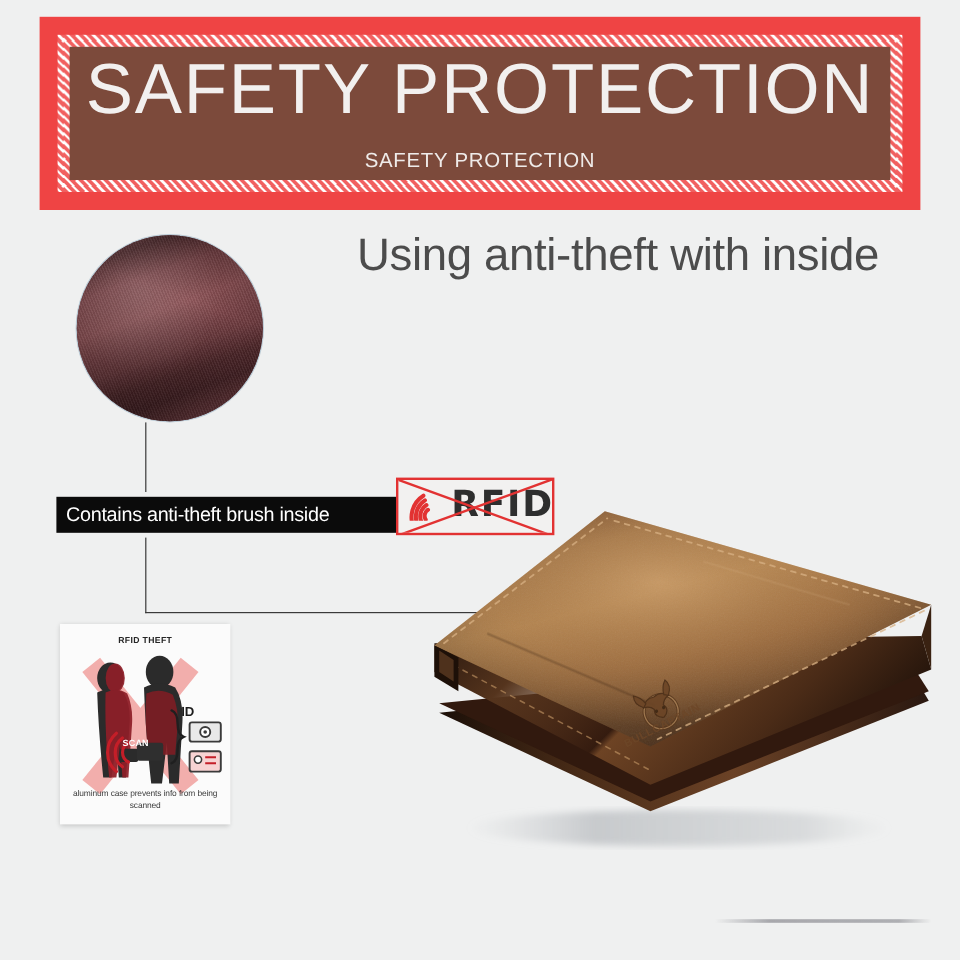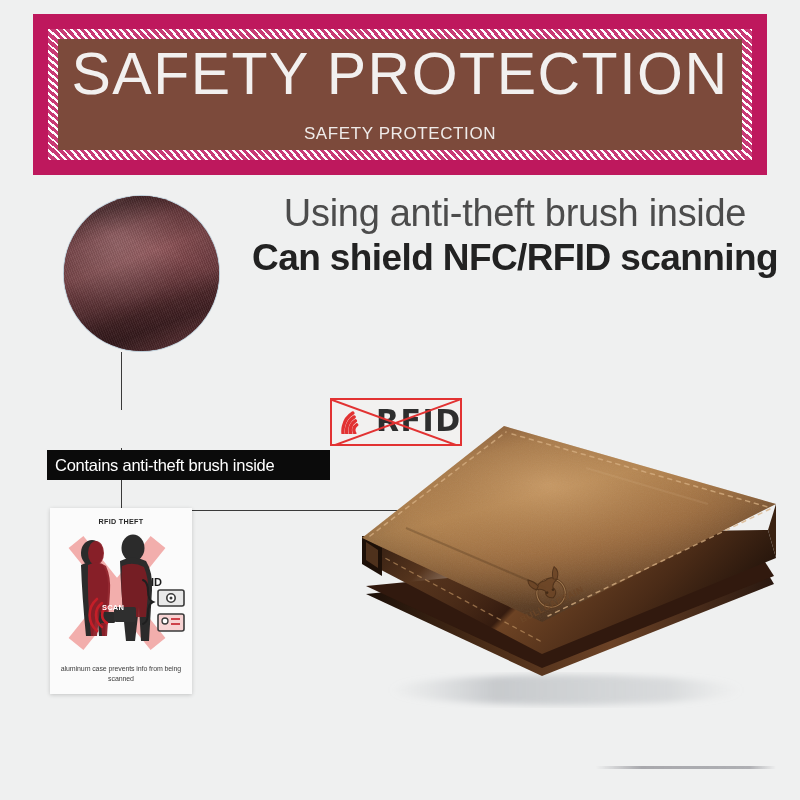--- a/index.html
+++ b/index.html
@@ -7,21 +7,21 @@
   body {
     background:#eff0f0;
     font-family:"Liberation Sans", sans-serif;
     position:relative;
     overflow:hidden;
   }
 
   
   .banner {
     position:absolute; left:33px; top:14px; width:734px; height:161px;
-    background:#be185d;
+    background:#ef4444;
     display:flex; align-items:center; justify-content:center;
   }
   .banner-inner {
     position:absolute; left:15px; top:15px; right:15px; bottom:15px;
     border:5px solid transparent;
     background-image:
       repeating-linear-gradient(45deg,
         #ffffff 0px, #ffffff 2px,
         rgba(255,255,255,0.15) 2px, rgba(255,255,255,0.15) 5px);
     background-clip:border-box;
@@ -110,21 +110,20 @@
     position:absolute; left:524px; top:504px; width:13px; height:13px;
     border-radius:50%; background:#ef1111;
   }
 
   
   .black-bar {
     position:absolute; left:47px; top:414px; width:283px; height:30px;
     background:#0b0b0b;
     display:flex; align-items:center;
     padding-left:8px;
-    margin-top:36px;
   }
   .black-bar span {
     color:#ffffff; font-size:16.5px; font-weight:400;
     letter-spacing:-0.25px; white-space:nowrap;
   }
 
   
   .rfid-box {
     position:absolute; left:330px; top:398px; width:132px; height:48px;
     border:2px solid #e23232;
@@ -140,21 +139,21 @@
   .rfid-word {
     position:absolute; left:44px; top:6px;
     font-size:30px; font-weight:700; color:#2e2e2e;
     letter-spacing:1.5px; line-height:1;
     font-family:"DejaVu Sans", sans-serif;
   }
   .rfid-waves { position:absolute; left:8px; top:4px; width:42px; height:30px; }
 
   
   .theft-card {
-    position:absolute; left:50px; top:508px; width:142px; height:186px;
+    position:absolute; left:50px; top:520px; width:142px; height:167px;
     background:#fbfbfb;
     box-shadow:0 1px 4px rgba(0,0,0,0.18);
     overflow:hidden;
   }
   .tc-title {
     position:absolute; left:0; right:0; top:9px; text-align:center;
     font-size:7.2px; font-weight:700; color:#262626; letter-spacing:0.3px;
   }
   .tc-caption {
     position:absolute; left:0; right:0; bottom:10px; text-align:center;
@@ -202,22 +201,21 @@
   </div>
 </div>
 
 <div class="fabric-circle">
   <div class="fab-layer"></div>
   <div class="fab-weave"></div>
   <div class="fab-shade"></div>
 </div>
 
 <div class="headline">
-  <div class="headline-1">Using anti-theft brush inside</div>
-  <div class="headline-2">Can shield NFC/RFID scanning</div>
+  <div class="headline-1">Using anti-theft with inside</div>
 </div>
 
 <div class="conn conn-v-top"></div>
 <div class="conn conn-v-mid"></div>
 <div class="conn conn-h"></div>
 <div class="dot-red"></div>
 
 <div class="black-bar">
   <span>Contains anti-theft brush inside</span>
 </div>

